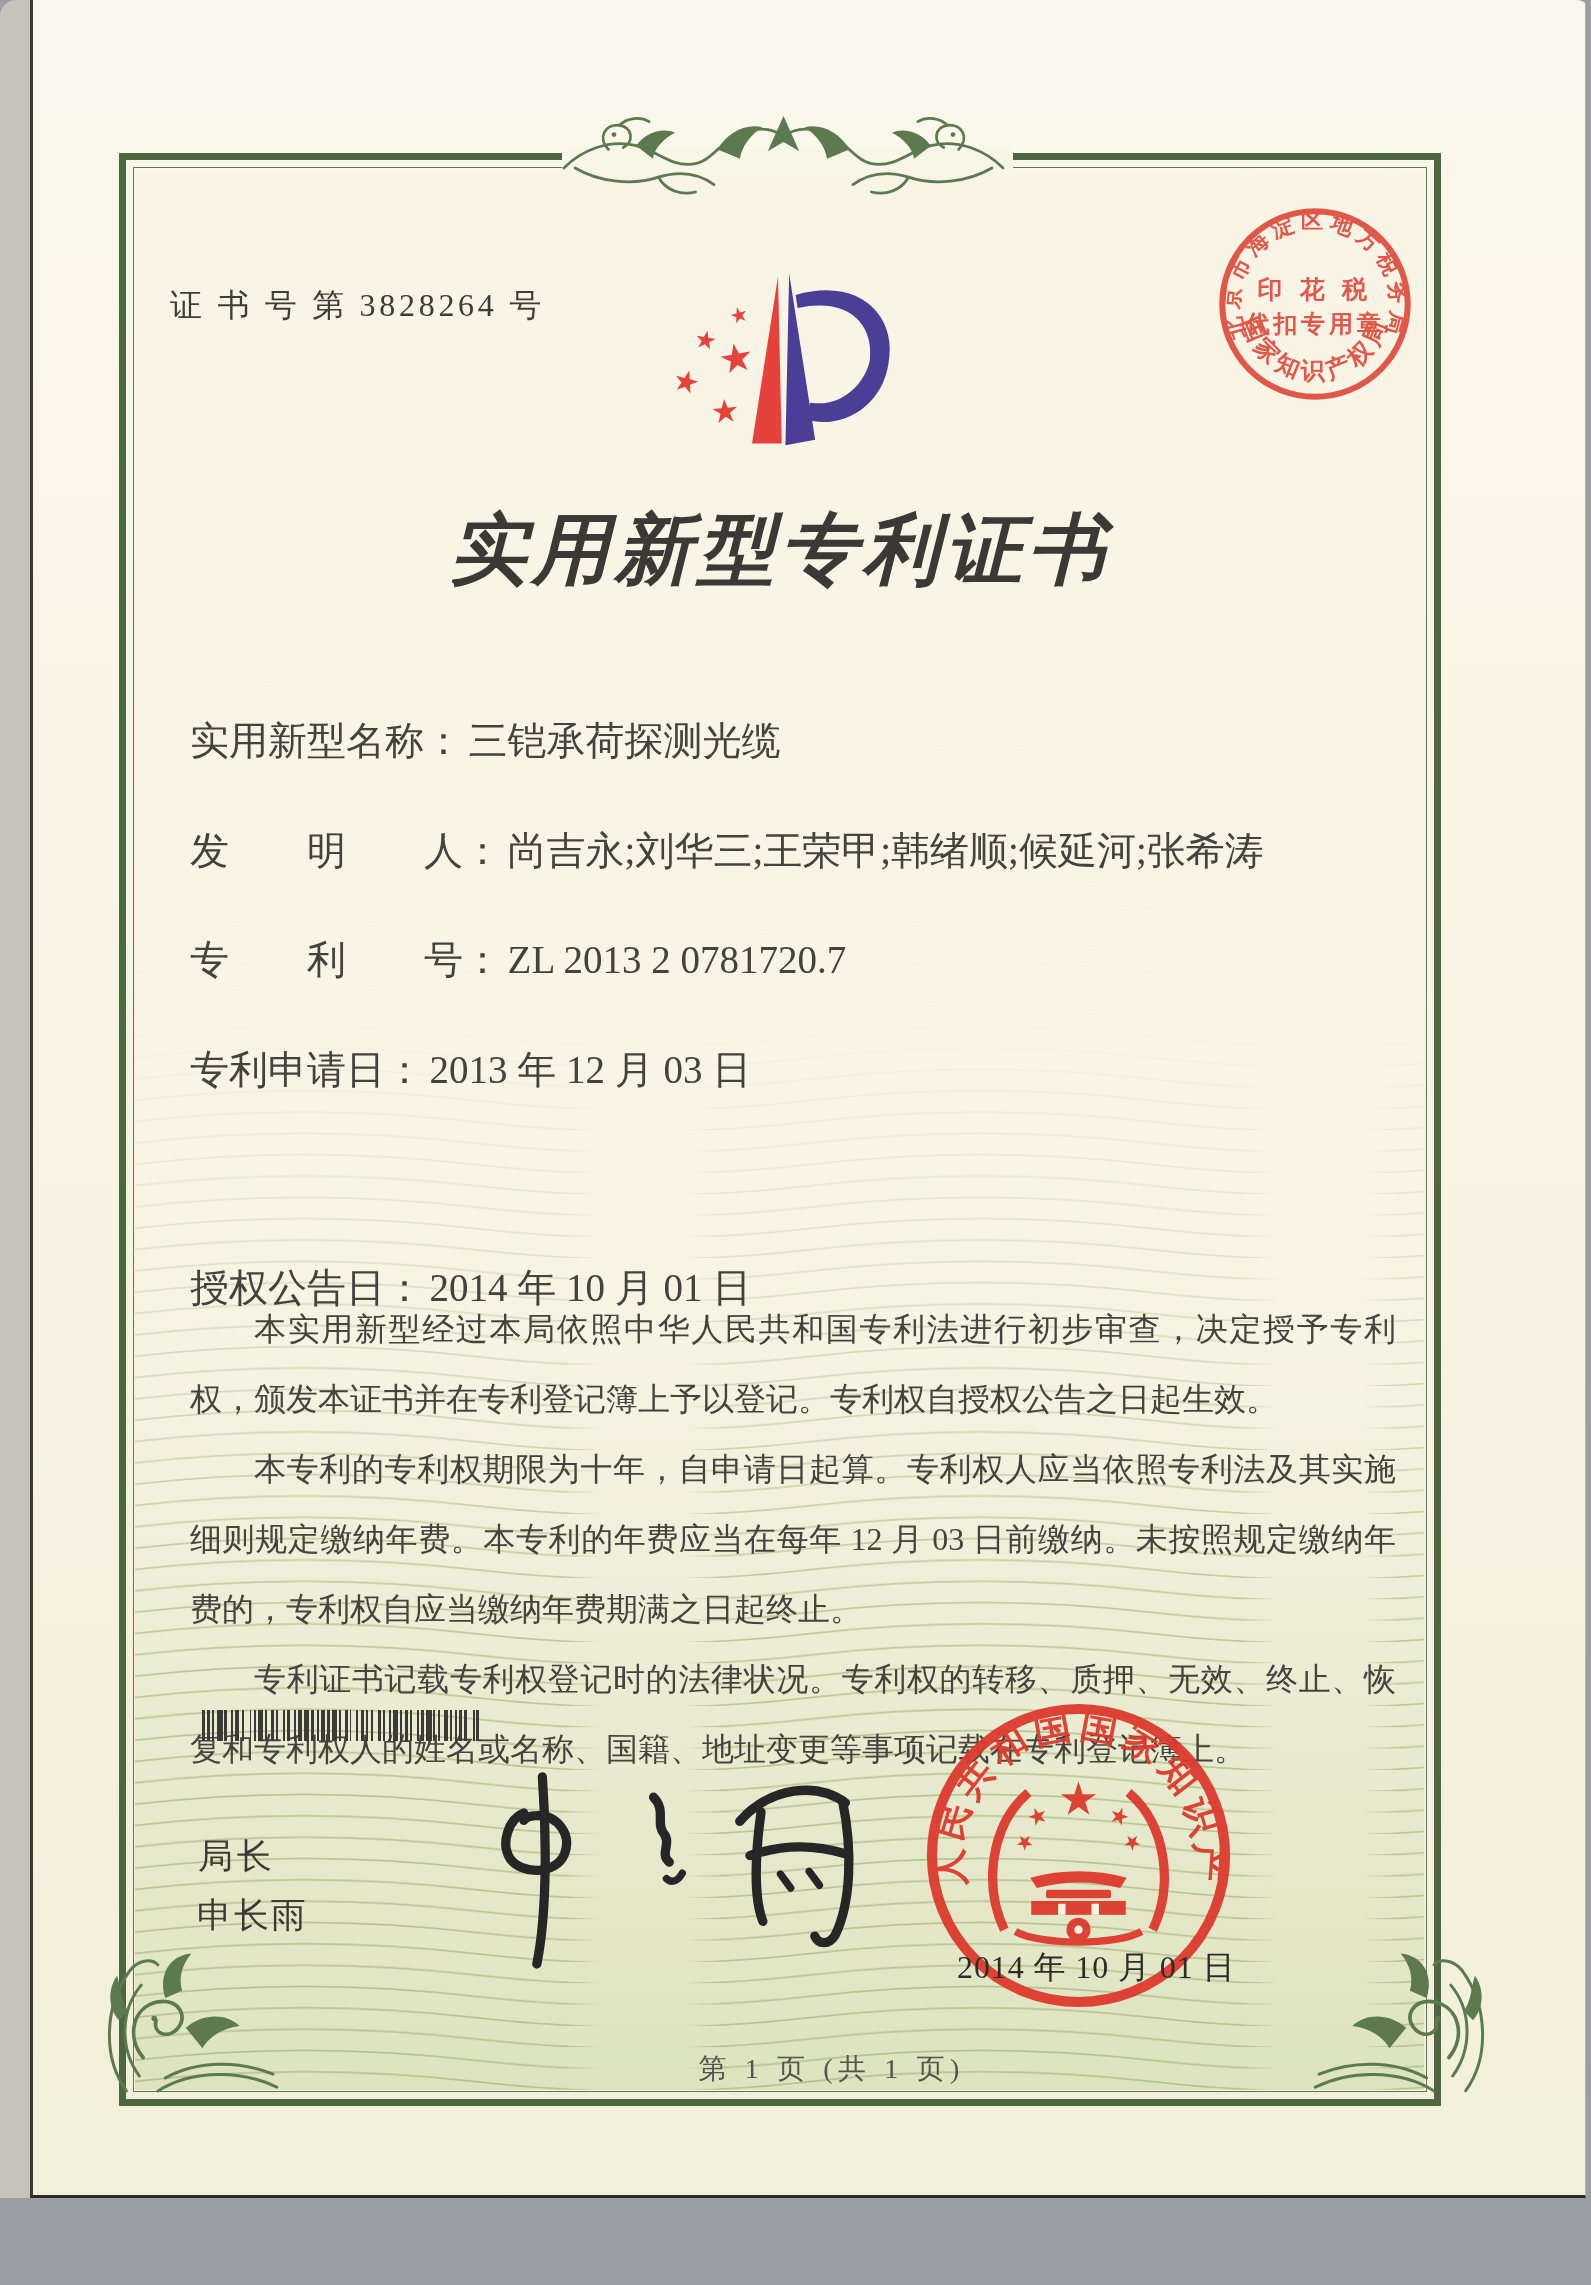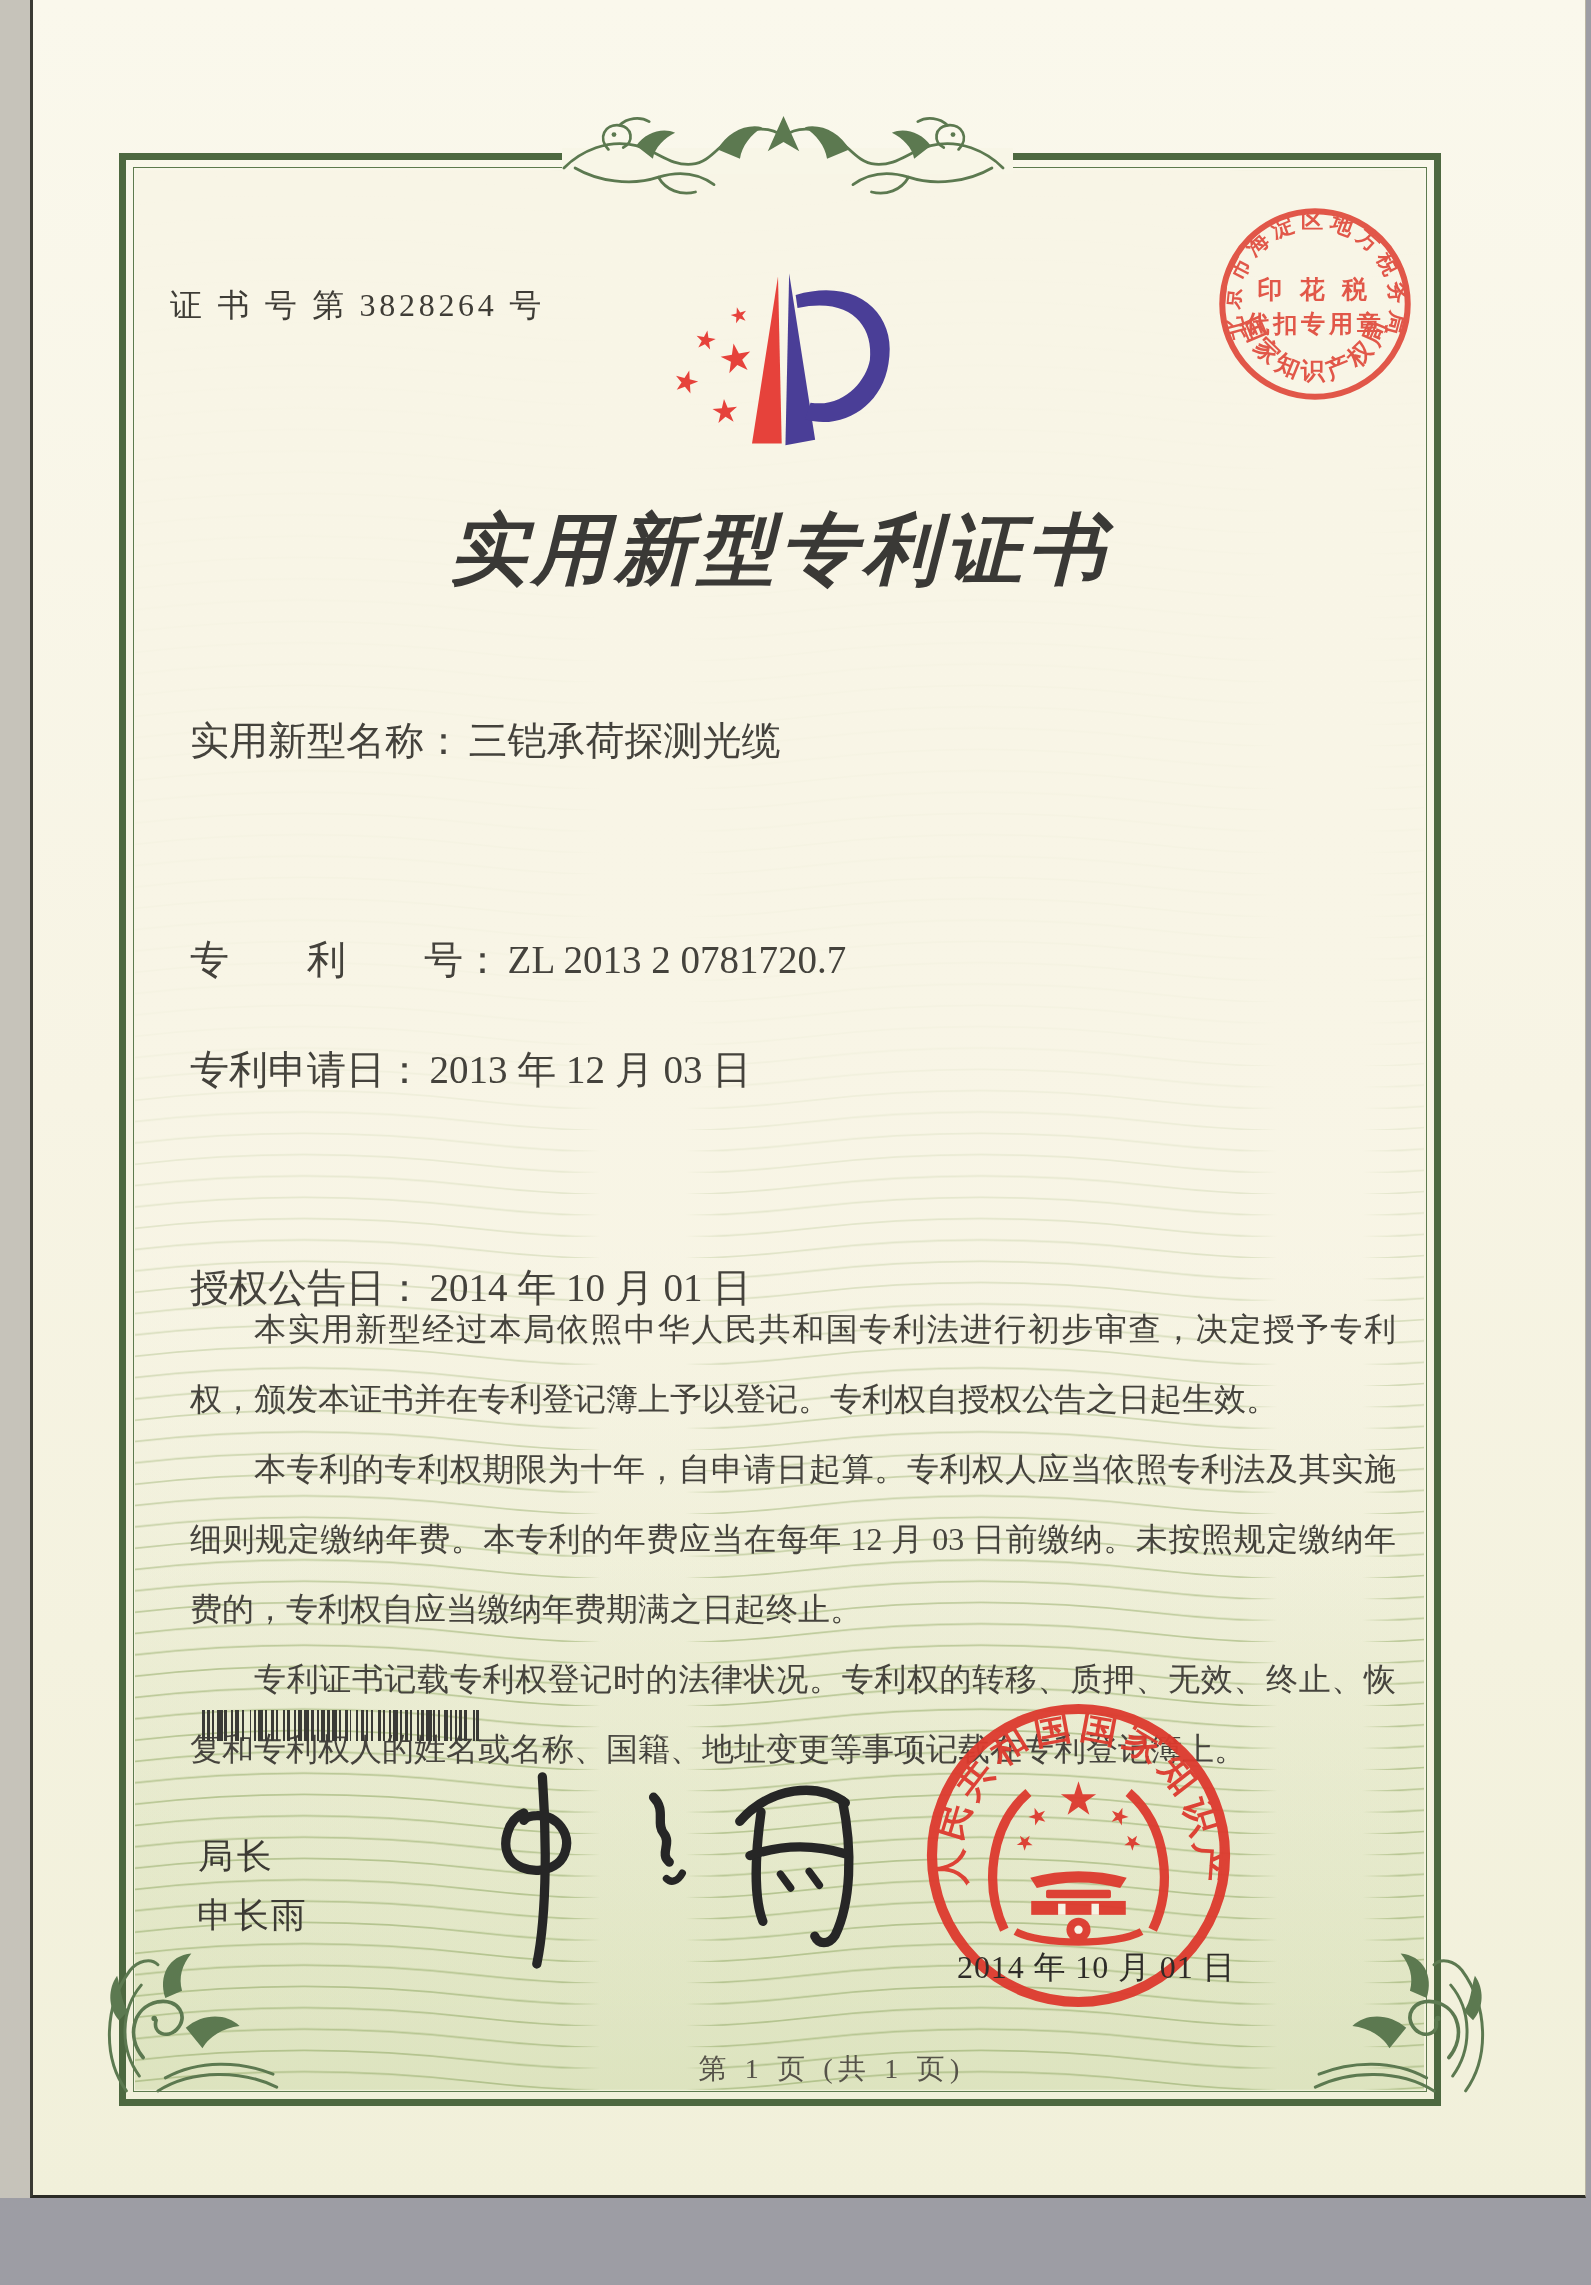--- a/index.html
+++ b/index.html
@@ -1,18 +1,18 @@
 <!DOCTYPE html>
 <html style="font-size:15px"><head>
 <meta charset="utf-8">
 <style>
   * { box-sizing: border-box; margin: 0; padding: 0; }
   html,body { width:1592px; height:2286px; }
   body { background:#9d9da4; font-family:"Liberation Serif","DejaVu Serif",serif; }
-  .stage { position:relative; width:1592px; height:2286px; overflow:hidden; }
+  .stage { position:relative; width:1592px; height:2286px; overflow:hidden;border-radius:16px; }
 
   .scan-left-strip { position:absolute; left:0; top:0; width:30px; height:2198px; background:#c6c3ba; }
   .page { position:absolute; left:30px; top:0; width:1556px; height:2198px;
           background:linear-gradient(180deg,#faf8ec 0%,#f7f4e4 50%,#f1f0da 100%);
           border-left:3.7px solid #3a3a33; border-bottom:3.7px solid #2c2c26; border-right:1.9px solid #b9b5a4; }
 
   .frame-outer { position:absolute; left:119px; top:153px; width:1322px; height:1953px;
                  border:7.4px solid #4d6840; }
   .frame-inner { position:absolute; left:133px; top:167px; width:1294px; height:1925px;
                  border:1.9px solid #5d7a4e; }
@@ -156,20 +156,23 @@
     <text fill="#e04a3c" font-size="26" letter-spacing="5" font-weight="600">
       <textPath href="#ts-bot" startOffset="50%" text-anchor="middle">国家知识产权局</textPath>
     </text>
   </svg>
 
   <div class="doc-title">实用新型专利证书</div>
 
   <div class="field-row row-0">
     <span class="field-label">实用新型名称：</span><span class="field-value">三铠承荷探测光缆</span>
   </div>
+  <div class="field-row row-1">
+    <span class="field-label">发　　明　　人：</span><span class="field-value">尚吉永;刘华三;王荣甲;韩绪顺;候延河;张希涛</span>
+  </div>
   <div class="field-row row-2">
     <span class="field-label">专　　利　　号：</span><span class="field-value">ZL 2013 2 0781720.7</span>
   </div>
   <div class="field-row row-3">
     <span class="field-label">专利申请日：</span><span class="field-value">2013 年 12 月 03 日</span>
   </div>
   <div class="field-row row-5">
     <span class="field-label">授权公告日：</span><span class="field-value">2014 年 10 月 01 日</span>
   </div>
 

